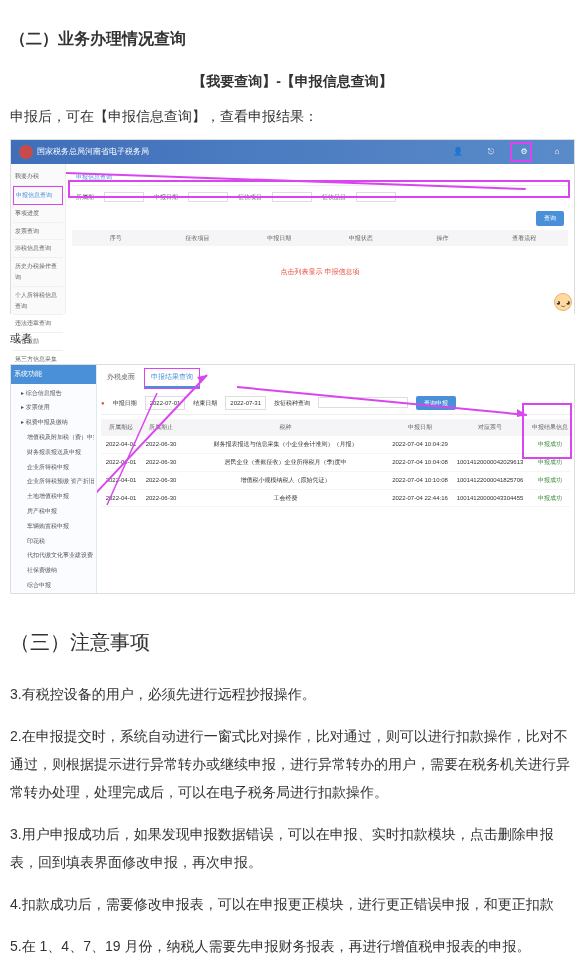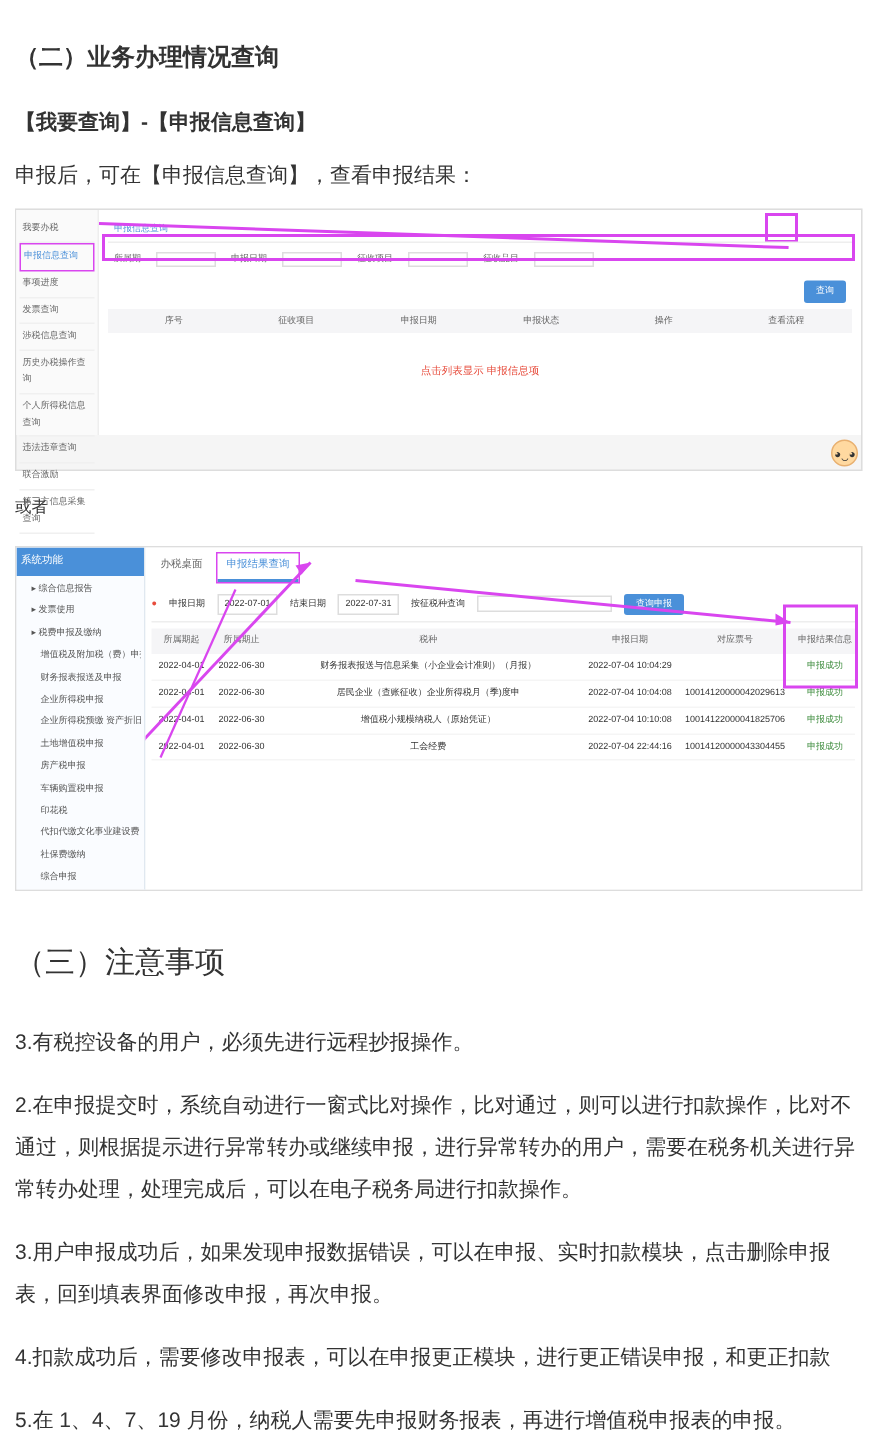--- a/index.html
+++ b/index.html
@@ -14,20 +14,21 @@
     }
     .section-title {
       font-size: 16px;
       font-weight: bold;
       margin: 15px 0;
     }
     .subtitle {
       font-size: 14px;
       font-weight: bold;
       margin: 10px 0;
+      text-align: center;
     }
     .body-text {
       font-size: 14px;
       margin: 10px 0;
     }
     .screenshot {
       width: 565px;
       margin: 10px auto;
       border: 1px solid #ddd;
       background: #f5f5f5;
@@ -261,20 +262,32 @@
     }
   </style>
 </head>
 <body>
 
 <div class="section-title">（二）业务办理情况查询</div>
 <div class="subtitle">【我要查询】-【申报信息查询】</div>
 <div class="body-text">申报后，可在【申报信息查询】，查看申报结果：</div>
 
 <div class="screenshot screenshot-1">
+  <div class="app-header">
+    <div class="app-header-left">
+      <span class="logo-circle"></span>
+      <span>国家税务总局河南省电子税务局</span>
+    </div>
+    <div class="app-header-right">
+      <span class="header-icon">👤</span>
+      <span class="header-icon">⎋</span>
+      <span class="header-icon">⚙</span>
+      <span class="header-icon">⌂</span>
+    </div>
+  </div>
   <div class="pink-box" style="top:2px;right:42px;width:22px;height:20px;"></div>
 
   <div class="app-body">
     <div class="side-nav">
       <div class="side-nav-item">我要办税</div>
       <div class="side-nav-item active" style="border:1px solid #d946ef;">申报信息查询</div>
       <div class="side-nav-item">事项进度</div>
       <div class="side-nav-item">发票查询</div>
       <div class="side-nav-item">涉税信息查询</div>
       <div class="side-nav-item">历史办税操作查询</div>

